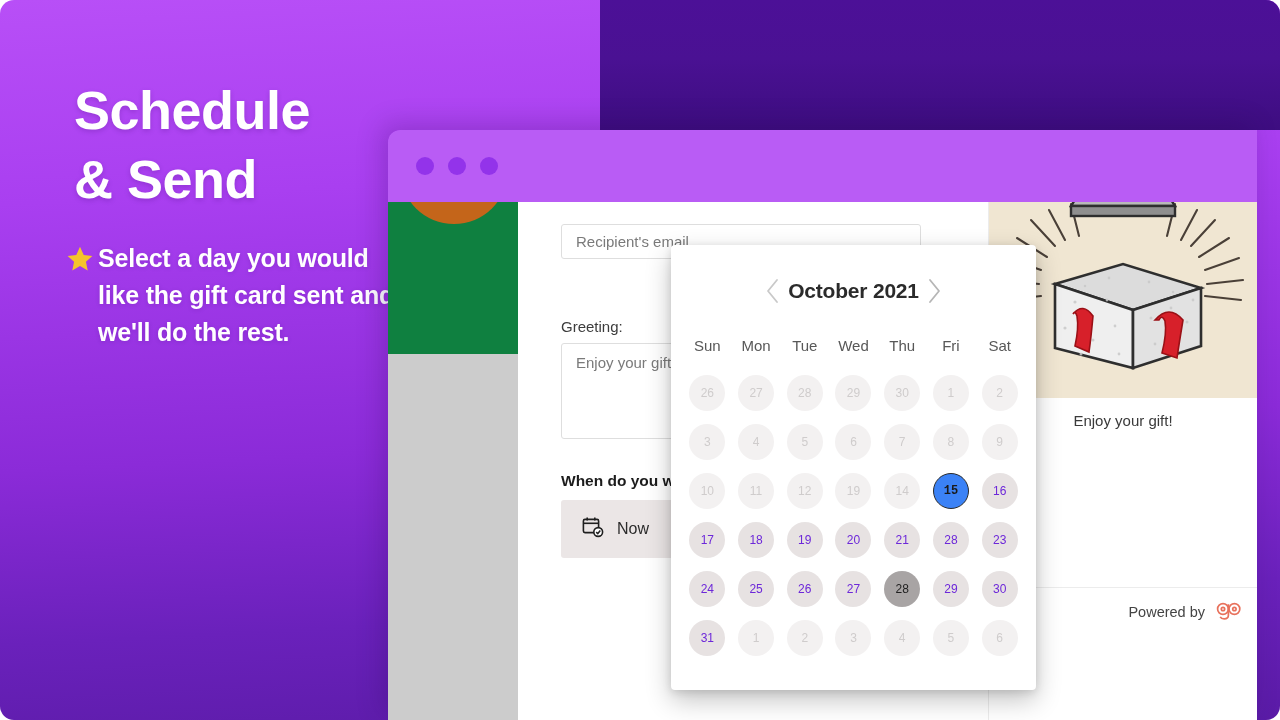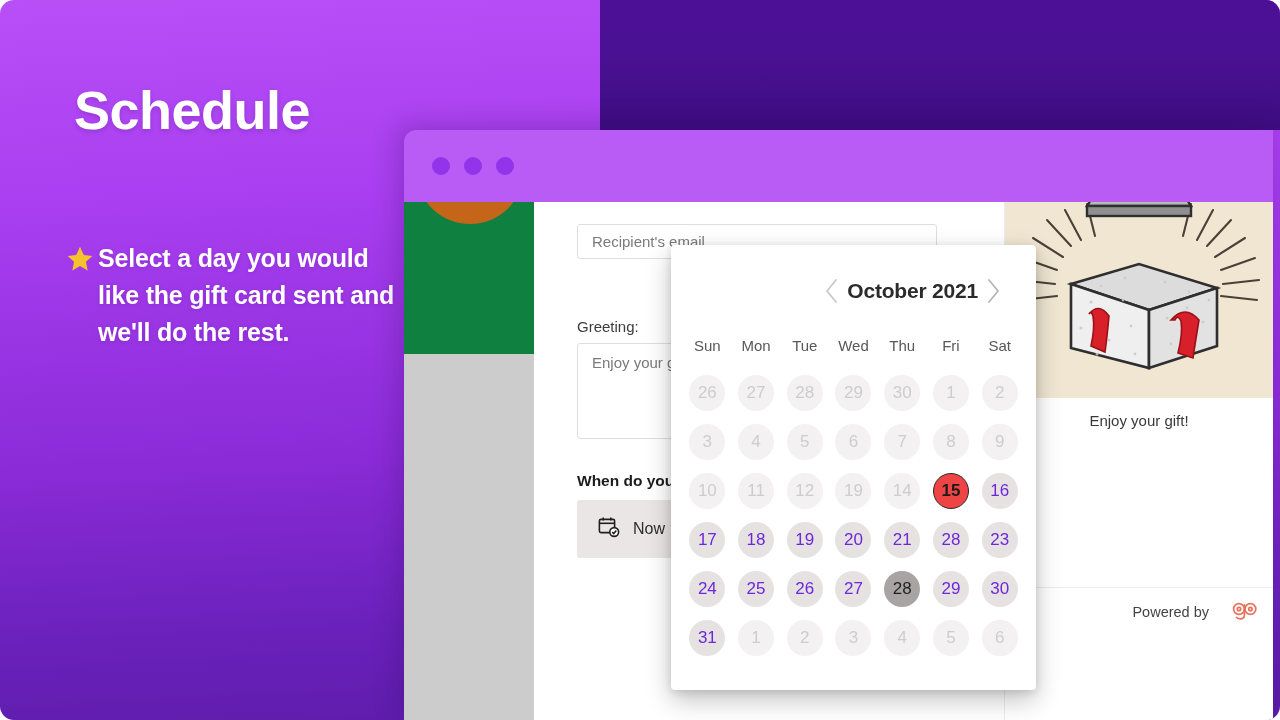--- a/index.html
+++ b/index.html
@@ -60,21 +60,21 @@
     font-size: 25px;
     font-weight: bold;
     line-height: 1.48;
     letter-spacing: -0.2px;
     text-shadow: 0 1px 4px rgba(60,10,110,0.18);
   }
 
   
   .browser-window {
     position: absolute;
-    left: 404px; top: 130px;
+    left: 388px; top: 130px;
     width: 869px; height: 590px;
     border-radius: 12px 0 0 0;
     overflow: hidden;
     box-shadow: -6px -6px 26px rgba(40,5,80,0.22);
   }
   .titlebar {
     position: absolute;
     left: 0; top: 0; width: 100%; height: 72px;
     background: #b95cf5;
     border-radius: 12px 0 0 0;
@@ -190,41 +190,41 @@
   .preview-divider {
     position: absolute;
     left: 0; top: 385px; width: 100%;
     border-top: 1px solid #ececec;
   }
   .powered-by {
     position: absolute;
     right: 16px; top: 398px;
     display: flex;
     align-items: center;
-    gap: 22px;
+    gap: 10px;
     font-size: 14.5px;
     color: #444;
   }
   .go-logo { display: block; }
 
   
   .calendar {
     position: absolute;
     left: 671px; top: 245px;
     width: 365px; height: 445px;
     background: #ffffff;
     border-radius: 4px;
     box-shadow: 0 10px 26px rgba(0,0,0,0.24), 0 2px 8px rgba(0,0,0,0.12);
     padding: 0;
   }
   .cal-header {
     height: 92px;
     display: flex;
     align-items: center;
-    justify-content: flex-end;
+    justify-content: center;
     padding: 16px 28px;
   }
   .cal-title {
     font-size: 21px;
     font-weight: bold;
     color: #2b2b2b;
     letter-spacing: -0.2px;
   }
   .cal-nav {
     width: 30px; height: 30px;
@@ -248,38 +248,39 @@
     display: flex;
     align-items: center;
     justify-content: center;
   }
   .day {
     width: 36px; height: 36px;
     border-radius: 50%;
     display: flex;
     align-items: center;
     justify-content: center;
-    font-size: 17px;
+    font-size: 12px;
   }
   .day.enabled   { background: #e7e2e2; color: #6d28d9; cursor: pointer; }
   .day.disabled  { background: #f3f1f1; color: #cfcccc; }
-  .day.today     { background: #ef4444; color: #1a1a1a; font-weight: bold;
-                   border: 1.6px solid #2b2b2b; }
+  .day.today     { background: #3b82f6; color: #1a1a1a; font-weight: bold;
+                   border: 1.6px solid #2b2b2b; font-family: Liberation Mono, monospace; }
   .day.hovered   { background: #a8a4a4; color: #1f1f1f; }
 </style>
 </head>
 <body>
 
 <div id="stage">
 
   <div class="dark-backdrop"></div>
 
   <div class="left-panel">
     <div class="headline">
       <span>Schedule</span>
+      <span class="l2">&amp; Send</span>
     </div>
 
     <div class="bullet-row">
       <span class="star-icon">
         <svg width="28" height="28" viewBox="0 0 24 24" aria-hidden="true">
           <polygon points="12,1.6 15.2,8.6 22.6,9.4 17.1,14.4 18.6,21.8 12,18.1 5.4,21.8 6.9,14.4 1.4,9.4 8.8,8.6" fill="#f5c42c"></polygon>
         </svg>
       </span>
       <div class="bullet-text">Select a day you would like the gift card sent and we'll do the rest.</div>
     </div>

